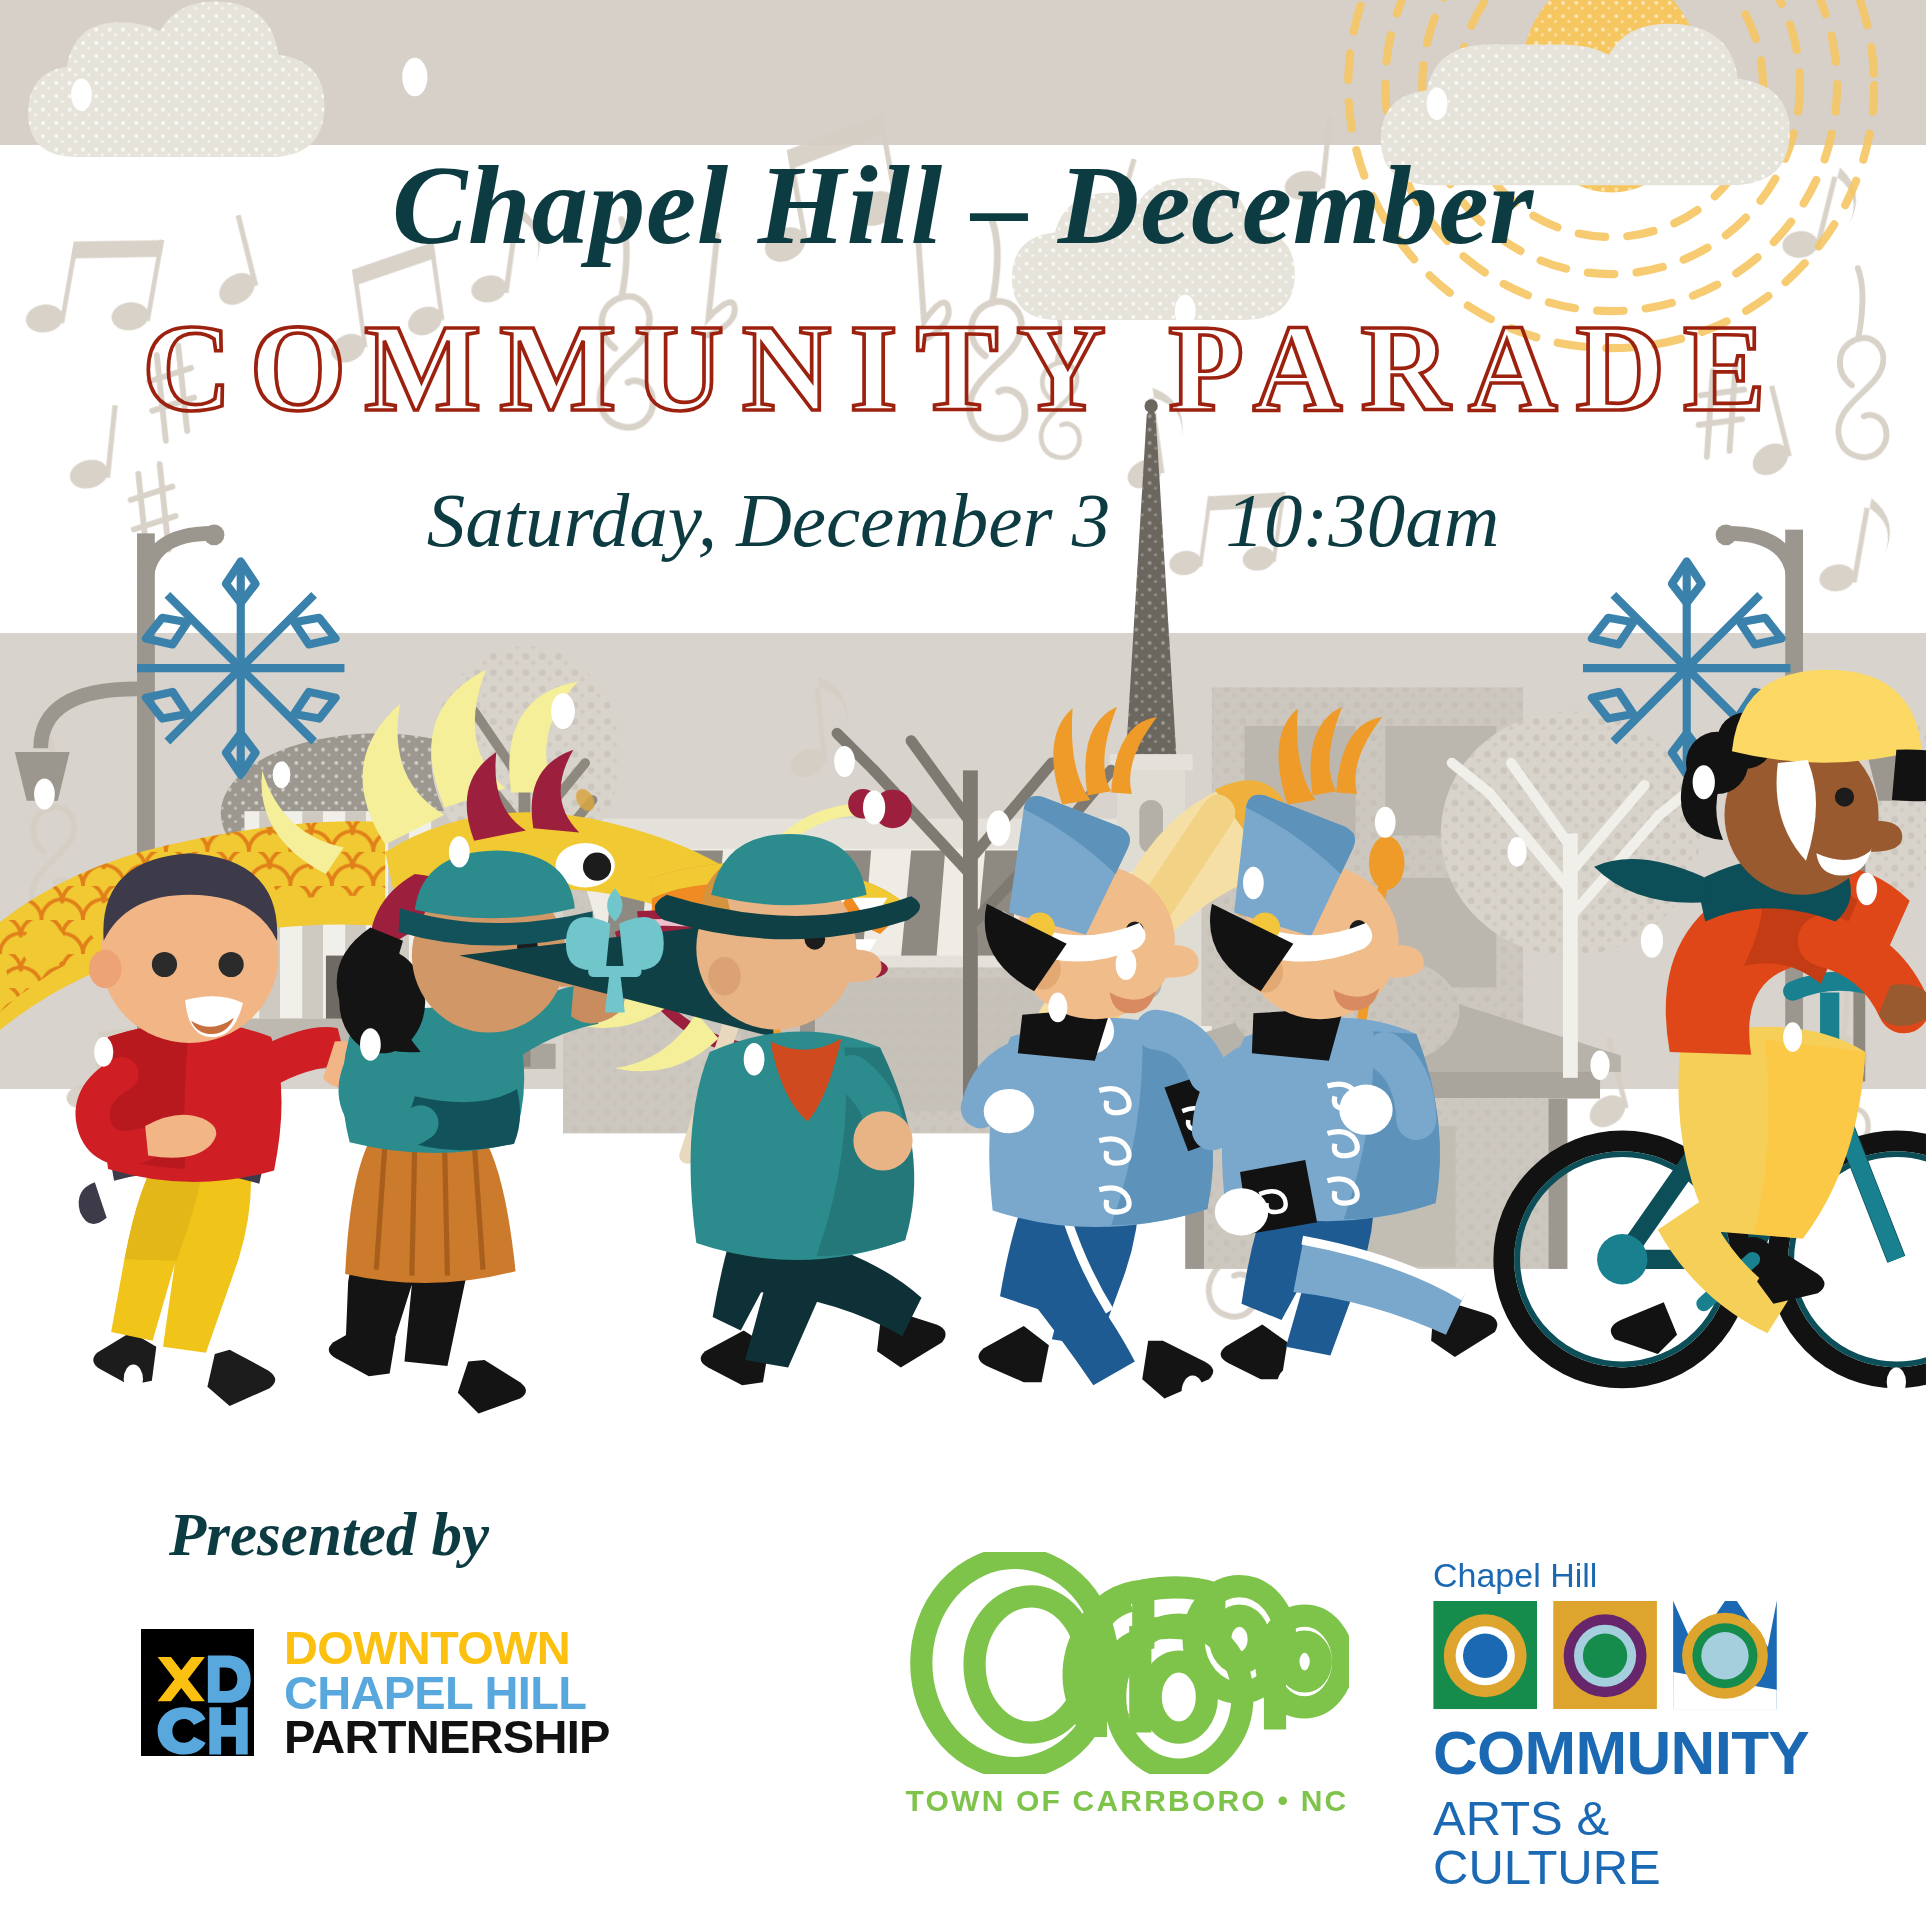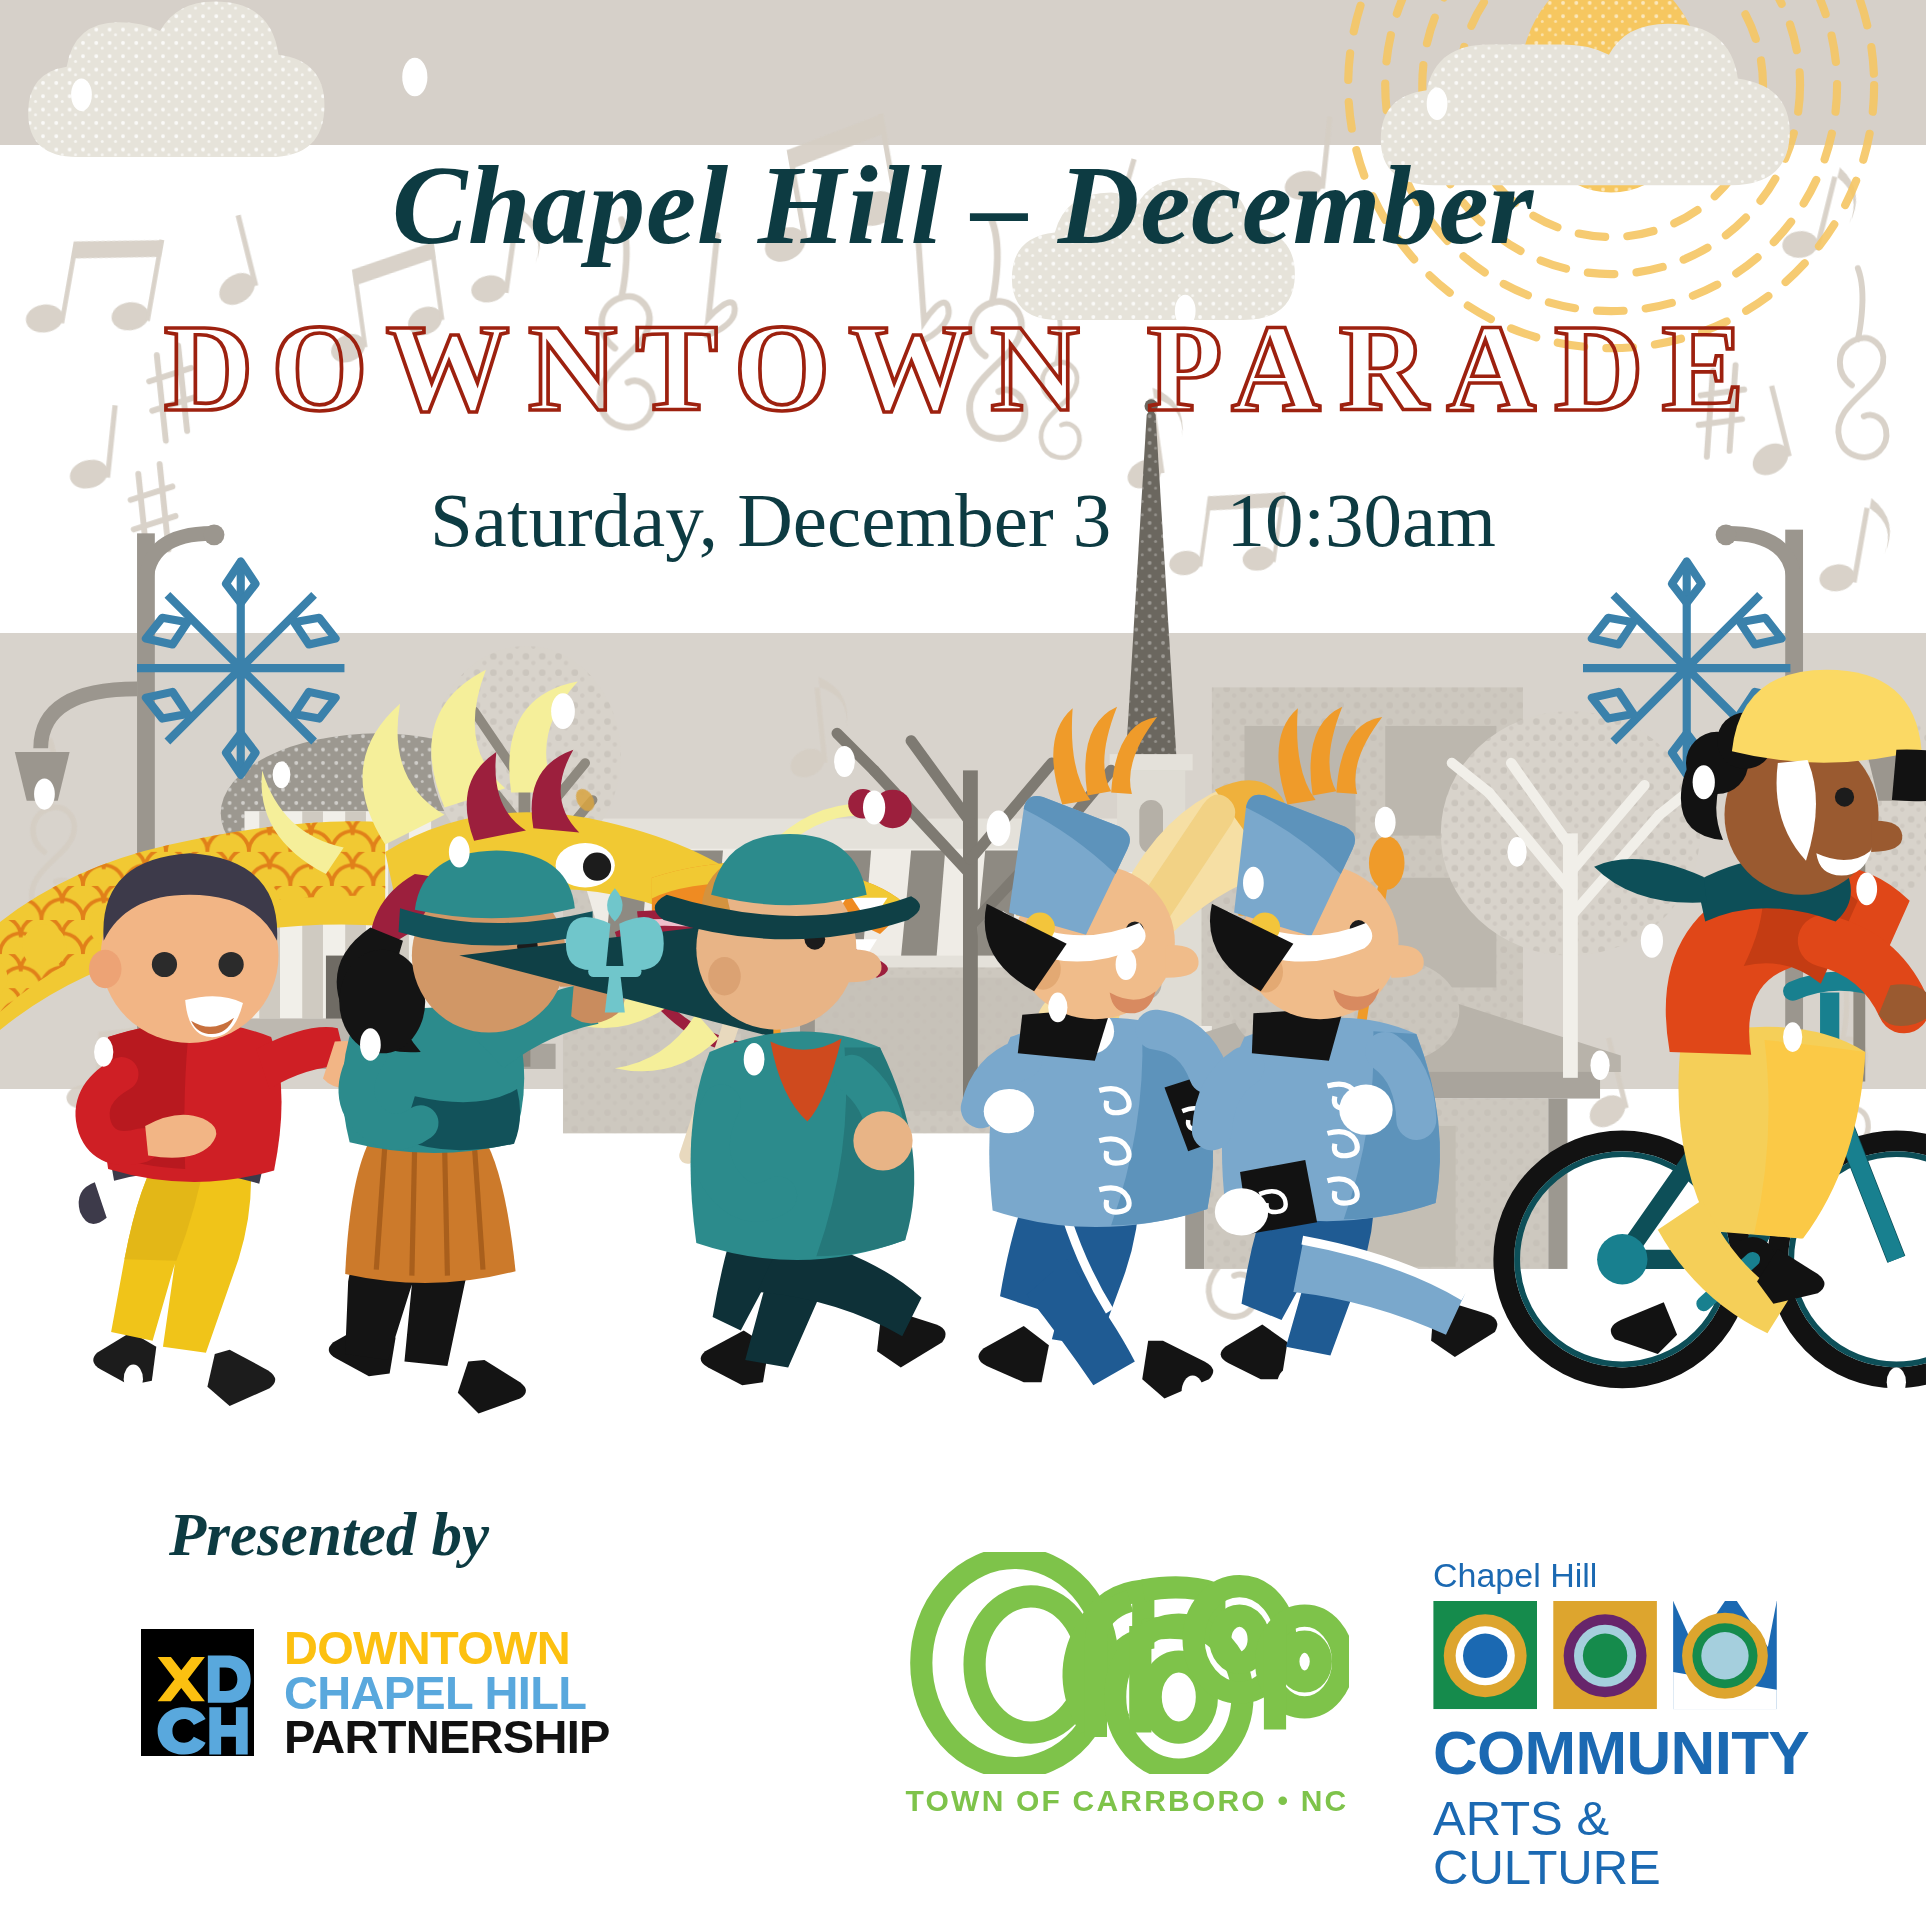--- a/index.html
+++ b/index.html
@@ -31,21 +31,21 @@
   #title-line2{
     position:absolute;top:307px;left:0;width:100%;text-align:center;
     font-family:"Liberation Serif",serif;font-weight:700;
     font-size:124px;letter-spacing:18px;line-height:1;
     color:transparent;
     -webkit-text-stroke:3.7px #9d210f;
     text-shadow:none;
   }
   #title-line3{
     position:absolute;top:482px;left:0;width:100%;text-align:center;
-    font-family:"Liberation Serif",serif;font-weight:400;
+    font-family:"Liberation Serif",serif;font-style:italic;font-weight:400;
     font-size:77px;color:#0d3b42;line-height:1;
   }
   #title-line3 .datespan{display:inline-block;}
   #title-line3 .timespan{display:inline-block;margin-left:96px;}
 
   
   #footer{position:absolute;left:0;top:1415px;width:100%;height:511px;background:#fff;z-index:40;}
   #presented-by{
     position:absolute;left:169px;top:85px;
     font-family:"Liberation Serif",serif;font-style:italic;font-weight:700;
@@ -747,21 +747,21 @@
         <ellipse cx="2380" cy="1888" rx="14" ry="22"></ellipse>
         <ellipse cx="2560" cy="1866" rx="13" ry="20"></ellipse>
       </g>
 
       </g>
     </svg>
   </div>
 
   <div id="headline-wrap">
     <div id="title-line1">Chapel Hill – December</div>
-    <div id="title-line2">DOWNTOWN PARADE</div>
+    <div id="title-line2">COMMUNITY PARADE</div>
     <div id="title-line3">
       <span class="datespan">Saturday, December 3</span>
       <span class="timespan">10:30am</span>
     </div>
   </div>
 
   <div id="footer">
 
     <div id="dch-logo">
       <div id="dch-mark">

